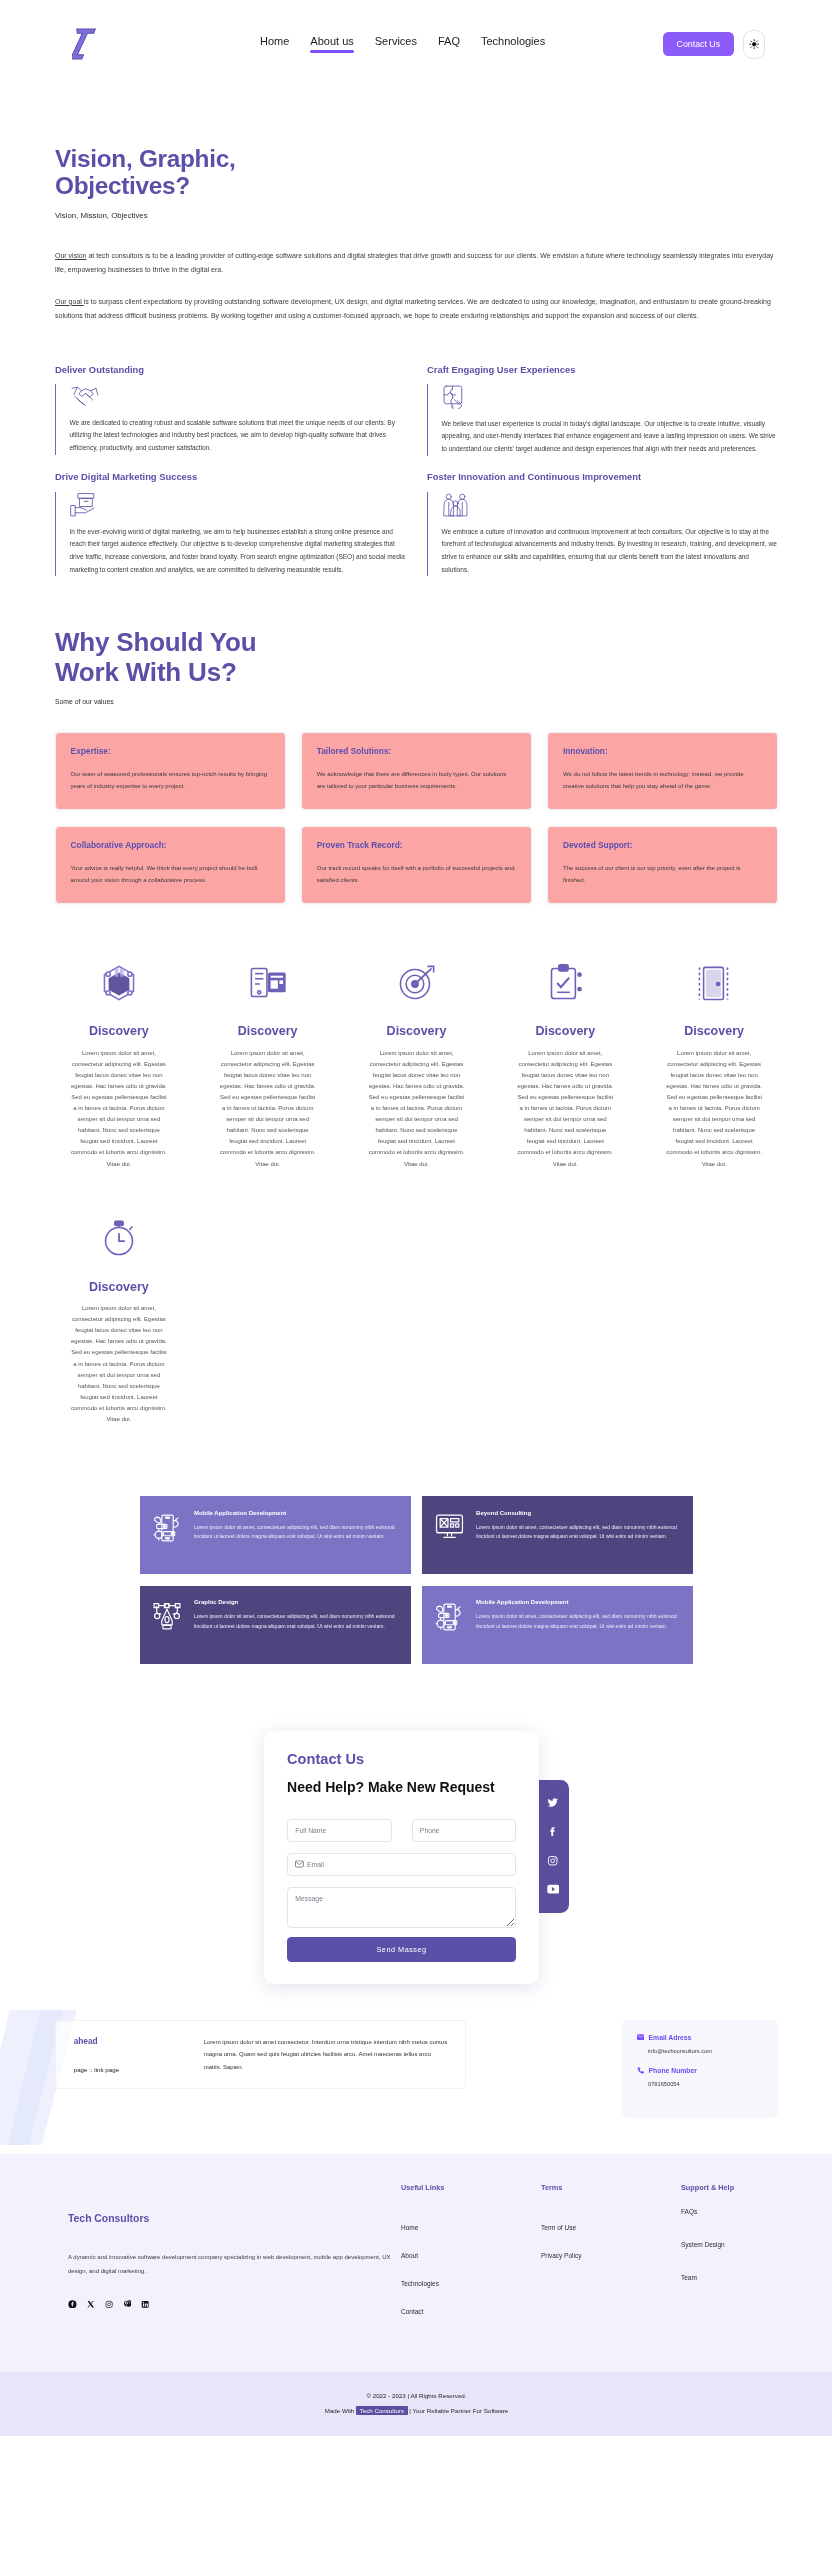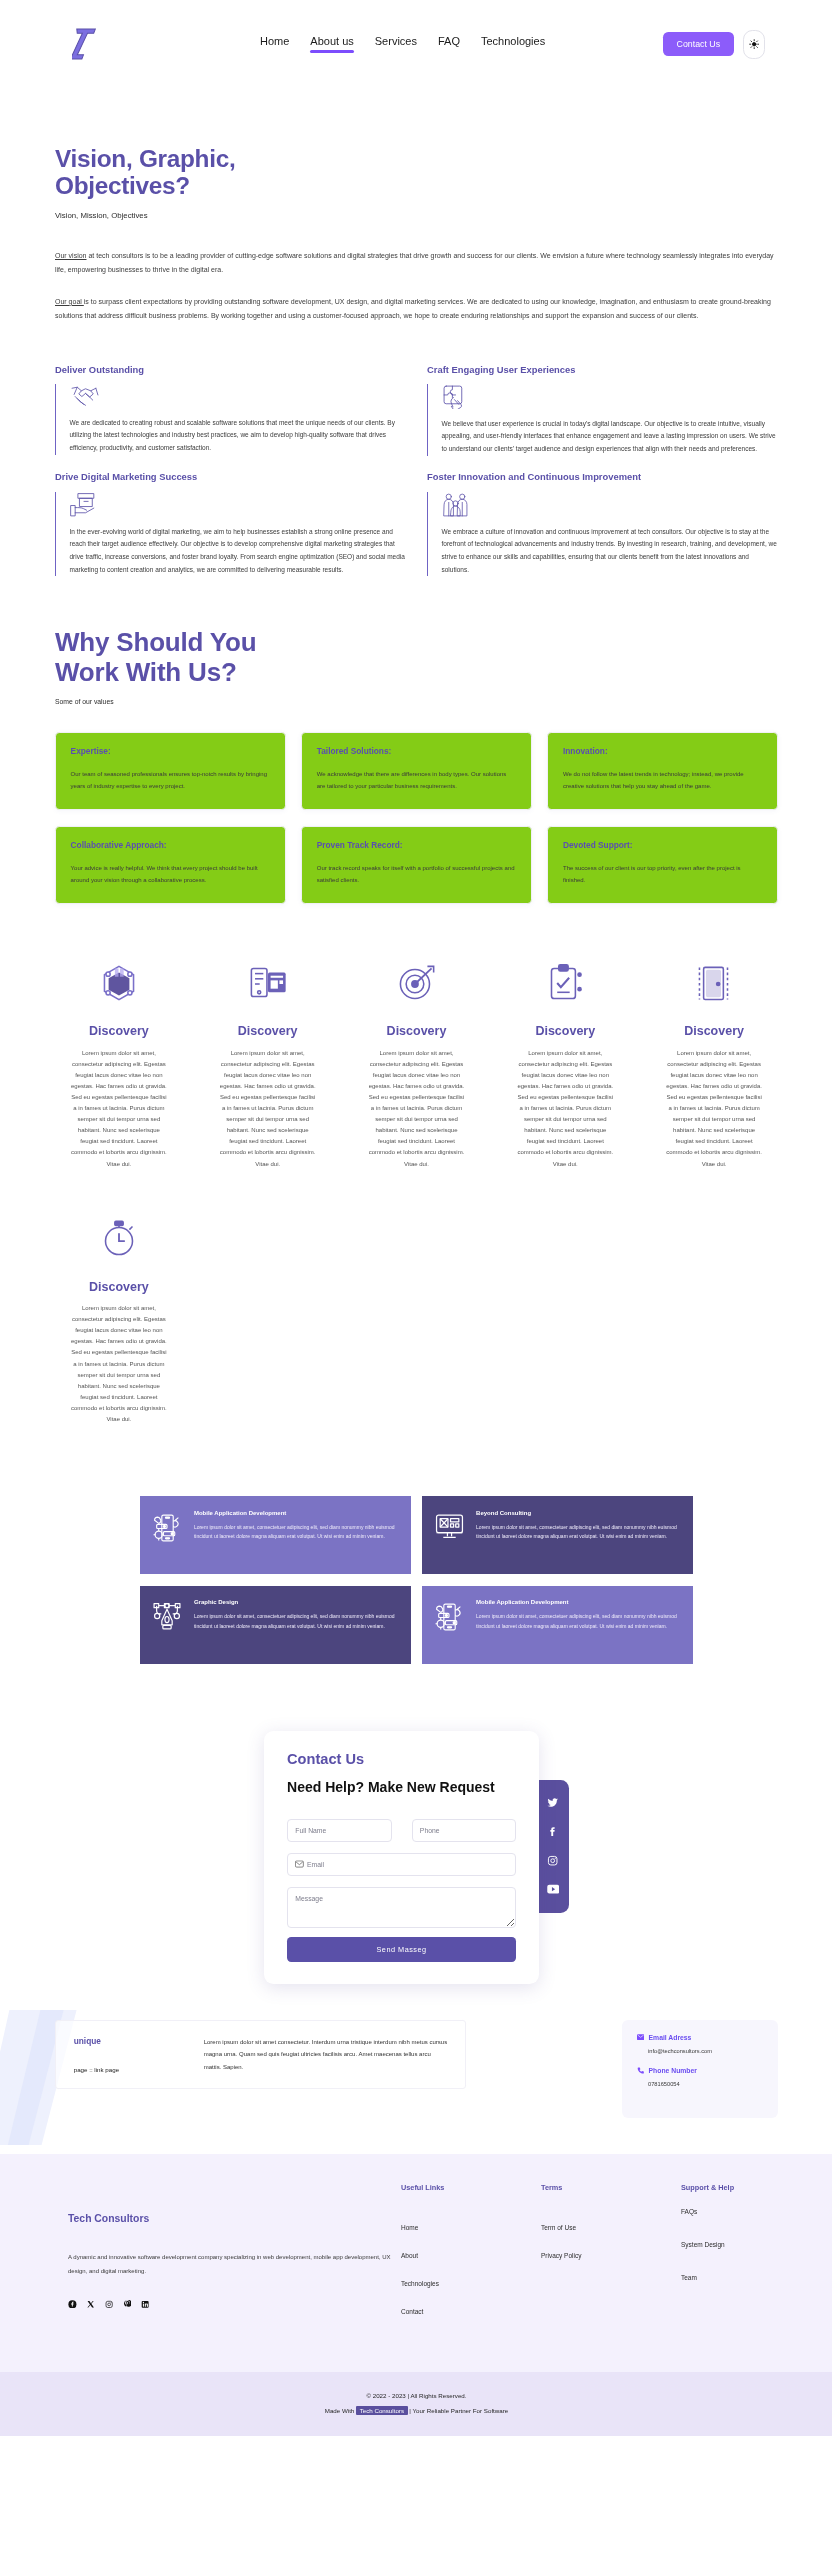--- a/index.html
+++ b/index.html
@@ -131,21 +131,21 @@
   }
   .why .sub { font-size: 6.8px; color: #2c2c2c; }
 
   .values-grid {
     display: grid;
     grid-template-columns: repeat(3, 1fr);
     gap: 15.6px;
     padding: 27px 55px 0 55px;
   }
   .value-card {
-    background: #84cc16;
+    background: #fca5a5;
     border: 0.5px solid #f0f0f5;
     border-radius: 4.2px;
     box-shadow: 0 1px 5.2px rgba(90,80,168,0.06);
     padding: 13.5px 14.6px 17.7px 14.6px;
     min-height: 69px;
   }
   .value-card h4 {
     font-size: 8.3px;
     color: #5a4fb0;
     font-weight: 700;
@@ -769,21 +769,21 @@
   </section>
 
   <section class="info-section">
     <svg class="deco" viewBox="0 0 340 270">
       <polygon points="60,0 190,0 120,270 0,270" fill="#eef1fd"></polygon>
       <polygon points="120,0 165,0 95,270 55,270" fill="#e4e9fc"></polygon>
     </svg>
 
     <div class="info-card">
       <div class="info-left">
-        <div class="t">unique</div>
+        <div class="t">ahead</div>
         <div class="l">page :: link page</div>
       </div>
       <div class="info-right">
         <p>Lorem ipsum dolor sit amet consectetur. Interdum urna tristique interdum nibh metus cursus magna urna. Quam sed quis feugiat ultricies facilisis arcu. Amet maecenas tellus arcu mattis. Sapien.</p>
       </div>
     </div>
 
     <div class="contact-box">
       <div class="cb-item">
         <div class="cb-head">

